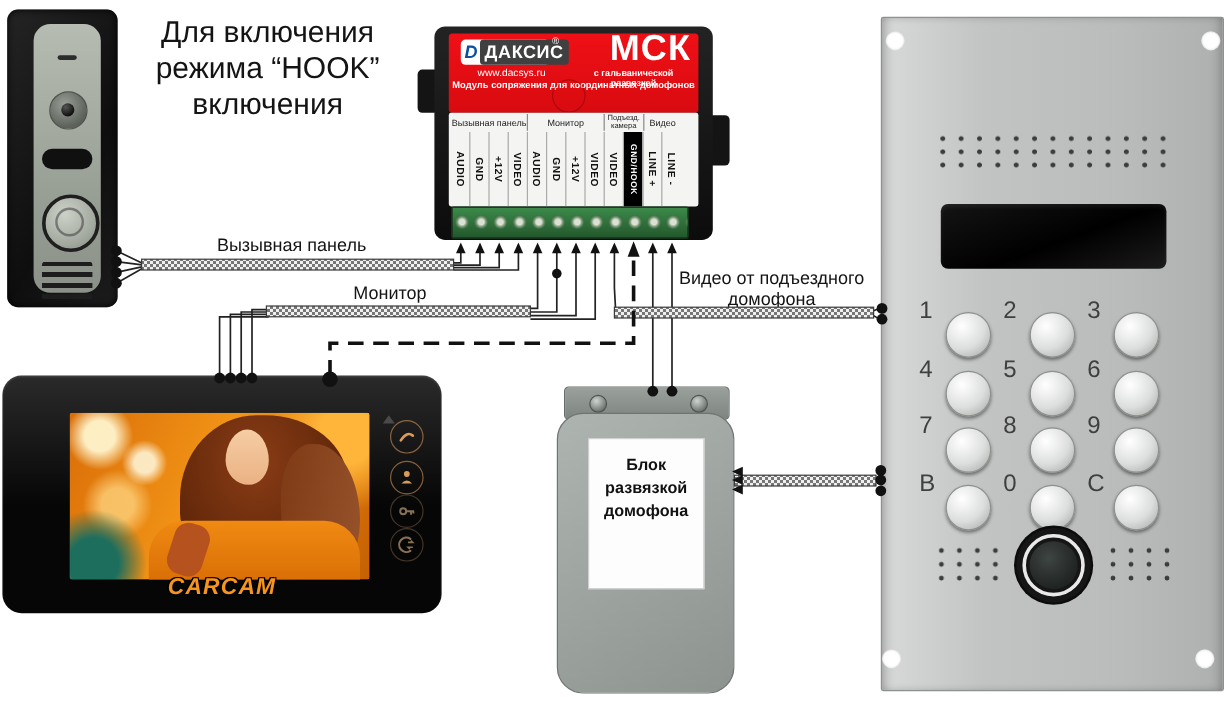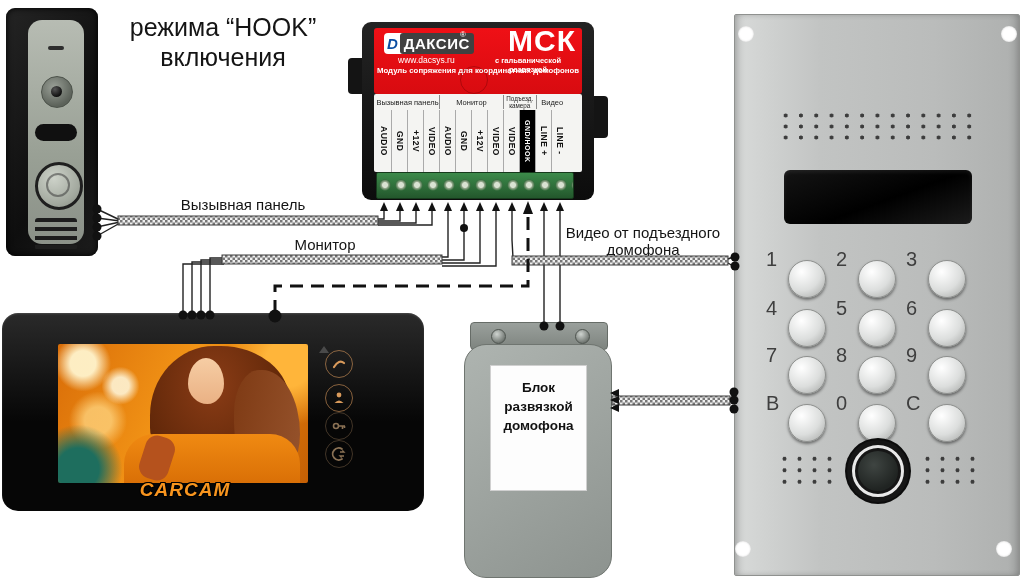--- a/index.html
+++ b/index.html
@@ -44,21 +44,21 @@
   .tcol.inv{background:#000;}
   .tcol.inv span{color:#fff;}
   .green{left:376px;top:172px;width:196px;height:25px;background:linear-gradient(180deg,#3c8a4a,#23572c);border-radius:2px;border:1px solid #163a1c;
          background-image:radial-gradient(circle at 8px 12px,#d9e2d2 0 2.5px,#93a78b 3.5px,#3a6f41 5.5px,rgba(0,0,0,0) 6px),linear-gradient(180deg,#3c8a4a,#23572c);
          background-size:16px 25px,100% 100%;background-repeat:repeat-x,no-repeat;}
 
   
   .cable-label{font-size:15px;color:#141414;text-align:center;}
 
   
-  .monitor{left:2px;top:313px;width:422px;height:198px;background:linear-gradient(180deg,#2a2a2a,#060606 55%);border-radius:16px;box-shadow:inset 0 1px 2px rgba(255,255,255,.15);}
+  .monitor{left:2px;top:313px;width:366px;height:198px;background:linear-gradient(180deg,#2a2a2a,#060606 55%);border-radius:16px;box-shadow:inset 0 1px 2px rgba(255,255,255,.15);}
   .screen{left:56px;top:31px;width:250px;height:139px;overflow:hidden;border-radius:2px;
     background:
       radial-gradient(circle at 8% 90%,#1e6e5e 0 8%,rgba(0,0,0,0) 17%),
       radial-gradient(circle at 10% 14%,rgba(255,244,205,.95) 0 5%,rgba(0,0,0,0) 11%),
       radial-gradient(circle at 25% 30%,rgba(255,250,225,.85) 0 4%,rgba(0,0,0,0) 9%),
       radial-gradient(circle at 16% 55%,rgba(255,214,130,.75) 0 6%,rgba(0,0,0,0) 13%),
       radial-gradient(circle at 92% 14%,#ffb53a 0 9%,rgba(0,0,0,0) 24%),
       linear-gradient(115deg,#d96d08,#f29416 45%,#e07a08 75%,#c45f05);}
   .hair{left:92px;top:2px;width:140px;height:132px;background:radial-gradient(ellipse at 45% 30%,#8a3c16,#5e2608 72%);border-radius:48% 52% 40% 60%/55% 45% 60% 40%;}
   .hair2{left:176px;top:26px;width:66px;height:112px;background:linear-gradient(100deg,#7e3a14,#96532c);border-radius:40% 60% 45% 55%;}
@@ -91,20 +91,21 @@
   .cam-out{left:112px;top:425px;width:62px;height:62px;border-radius:50%;background:#161616;box-shadow:0 0 0 2px #0c0c0c;}
   .cam-ring{left:5px;top:5px;width:52px;height:52px;border-radius:50%;border:3px solid #e9e9e9;box-sizing:border-box;}
   .cam-lens{left:11px;top:11px;width:40px;height:40px;border-radius:50%;background:radial-gradient(circle at 40% 35%,#3f4542,#202422 70%);}
 </style>
 </head>
 <body>
 
 <div class="stage">
 
   <div class="abs instruction">
+    <span>Для включения</span>
     <span>режима “HOOK”</span>
     <span>включения</span>
   </div>
 
   <div class="abs doorphone">
     <div class="abs dp-insert">
       <div class="abs dp-mic"></div>
       <div class="abs dp-cam">
         <div class="abs dp-cam-inner"></div>
       </div>

